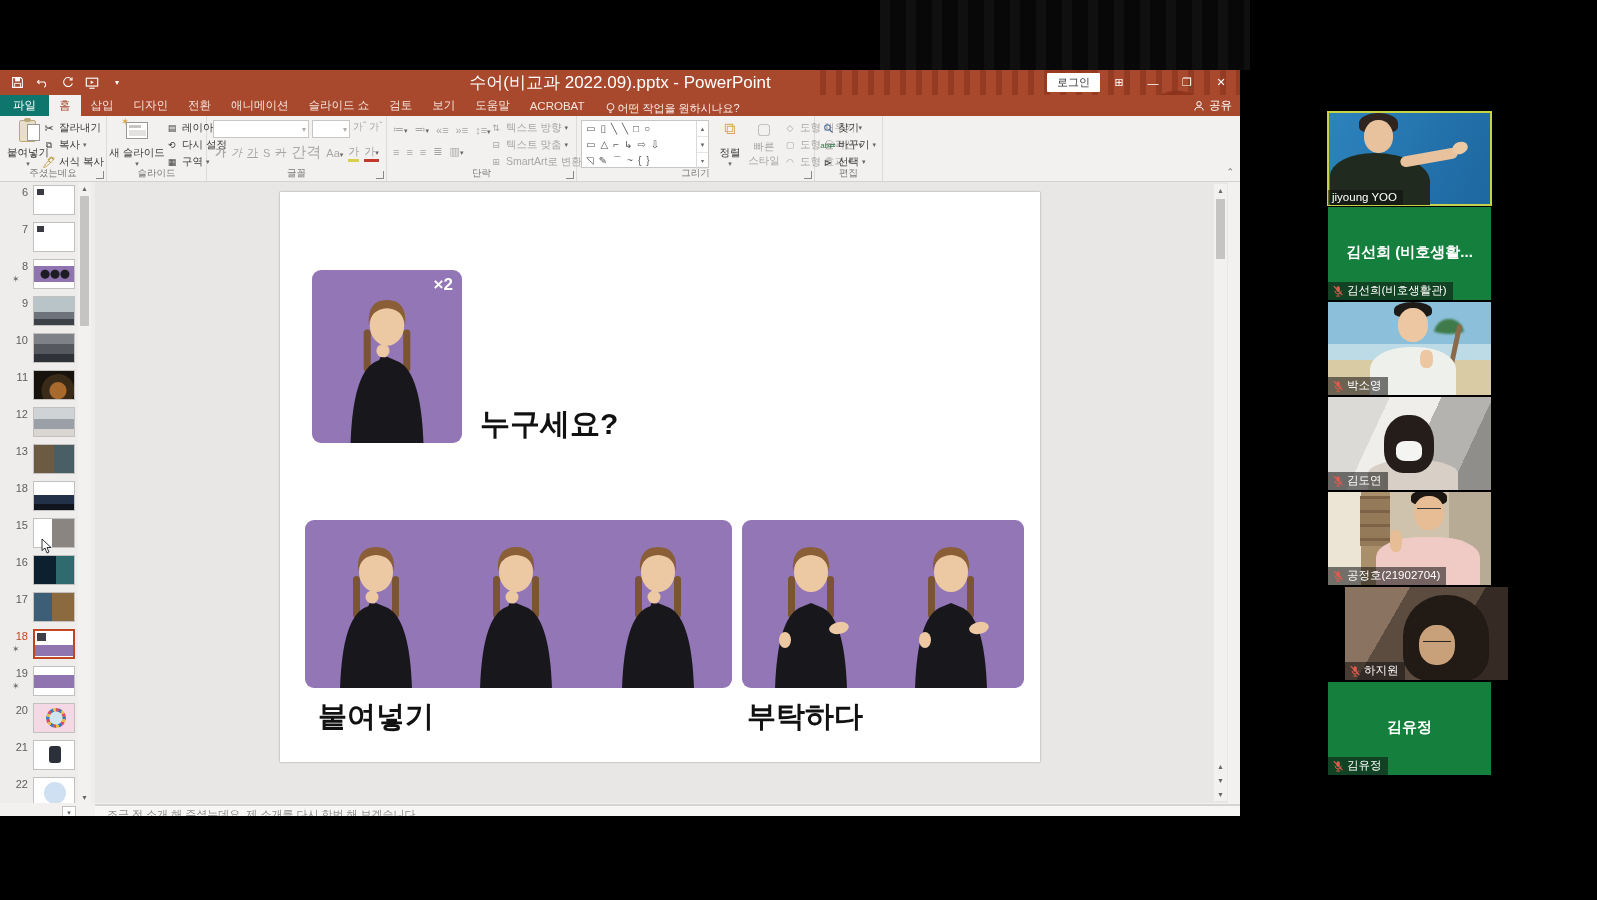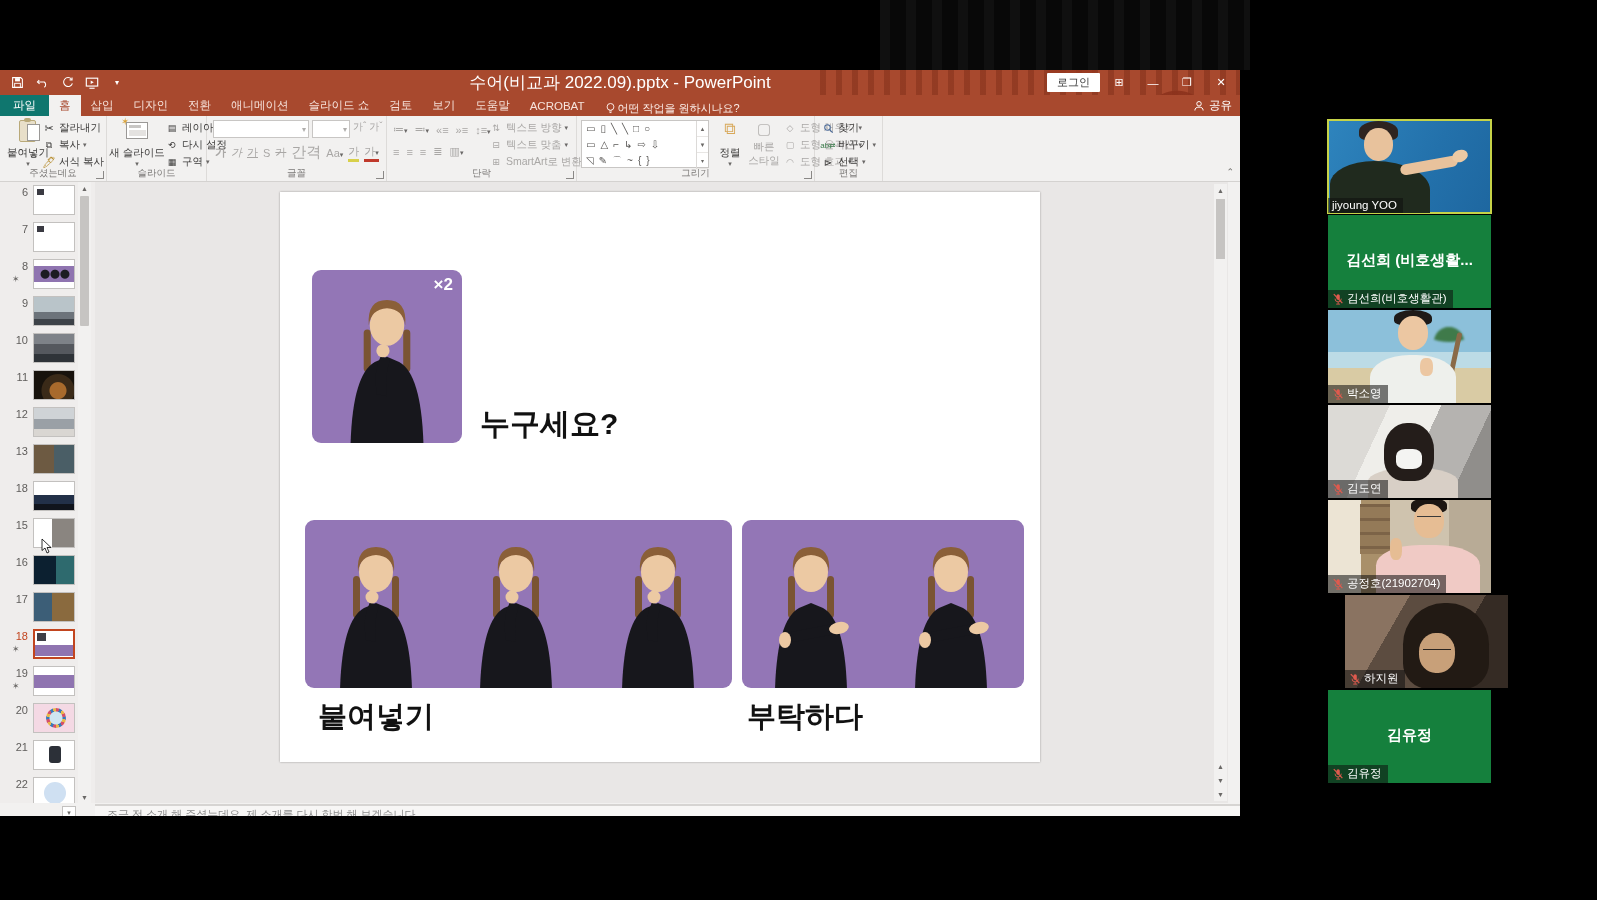--- a/index.html
+++ b/index.html
@@ -126,21 +126,21 @@
   #cscroll-bottom div { height:14px; display:flex; align-items:center; justify-content:center; font-size:7px; color:#6a6866; }
 
   
   #notes { position:absolute; left:95px; top:734px; width:1145px; height:21px; background:#f7f6f5; border-top:2px solid #d6d4d2; padding:2px 0 0 12px; overflow:hidden; }
   #notes div { font-size:11px; line-height:12px; color:#8a8a8a; white-space:nowrap; }
   #notes-collapse { position:absolute; left:62px; top:736px; width:14px; height:13px; background:#fff; border:1px solid #c3c1bf; font-size:7px; color:#6a6866; display:flex; align-items:center; justify-content:center; }
 
   
   #people { position:absolute; left:1328px; top:112px; width:163px; }
   .tile { position:relative; width:163px; height:93px; background:#15803d; margin-bottom:2px; overflow:hidden; }
-  .tile.speaking { outline:2px solid #c6d348; outline-offset:-1px;margin-top:8px; }
+  .tile.speaking { outline:2px solid #c6d348; outline-offset:-1px; }
   .nametag { position:absolute; left:0; bottom:0; display:flex; align-items:center; gap:3px; background:rgba(15,15,15,.55); color:#fff; font-size:11.5px; padding:1px 6px 2px 4px; z-index:5; white-space:nowrap; }
   .center-name { position:absolute; left:0; right:0; top:36px; text-align:center; color:#fff; font-size:15px; font-weight:bold; }
   .micoff { width:12px; height:12px; }
   
   .v-jiyoung { background:linear-gradient(115deg,#2e84bd,#2371ab 60%,#1e67a0); }
   .v-jiyoung .ph-body { position:absolute; left:2px; bottom:0; width:100px; height:52px; background:#202a1e; border-radius:48% 60% 0 0; }
   .v-jiyoung .ph-head { position:absolute; left:36px; top:8px; width:29px; height:33px; background:#e8c29c; border-radius:48%; }
   .v-jiyoung .ph-hair { position:absolute; left:31px; top:1px; width:39px; height:20px; background:#2e2420; border-radius:50% 50% 30% 30%; }
   .v-jiyoung .ph-arm { position:absolute; left:72px; top:40px; width:58px; height:11px; background:#e8c29c; border-radius:6px; transform:rotate(-10deg); }
   .v-jiyoung .ph-hand { position:absolute; left:124px; top:30px; width:16px; height:12px; background:#eccaa4; border-radius:50%; transform:rotate(-20deg); }

